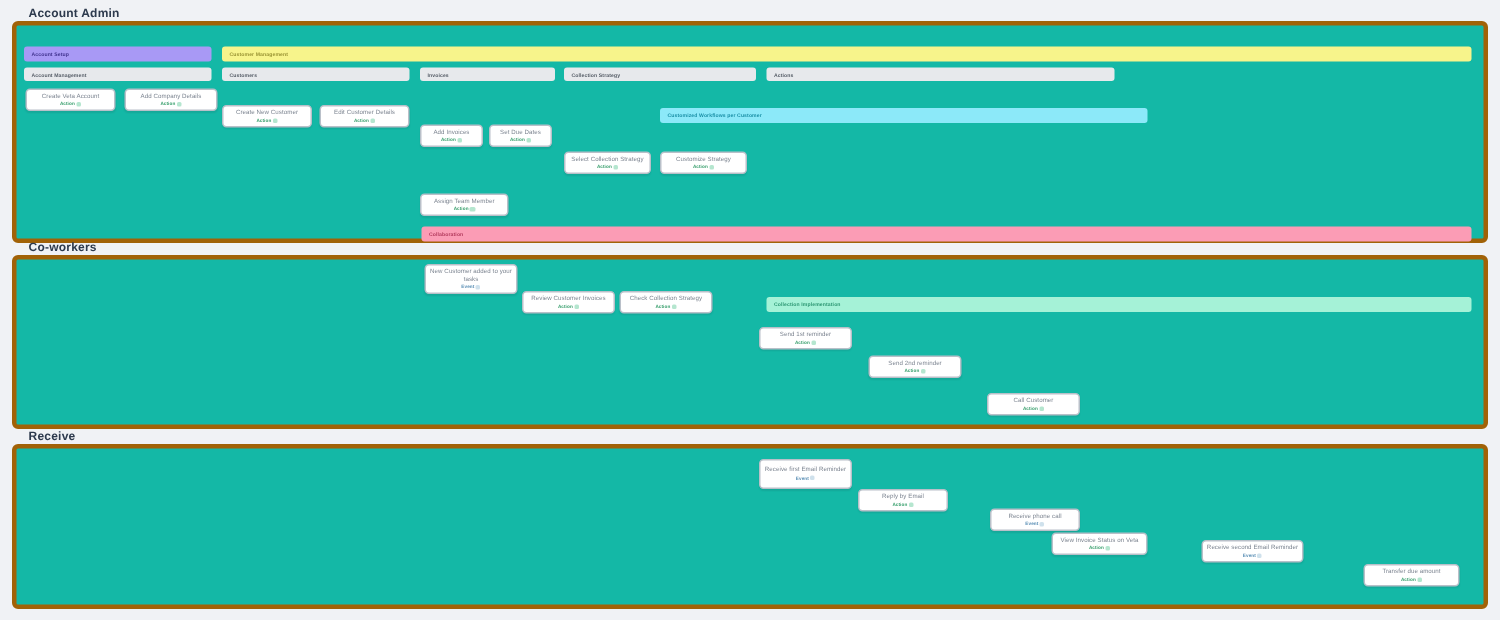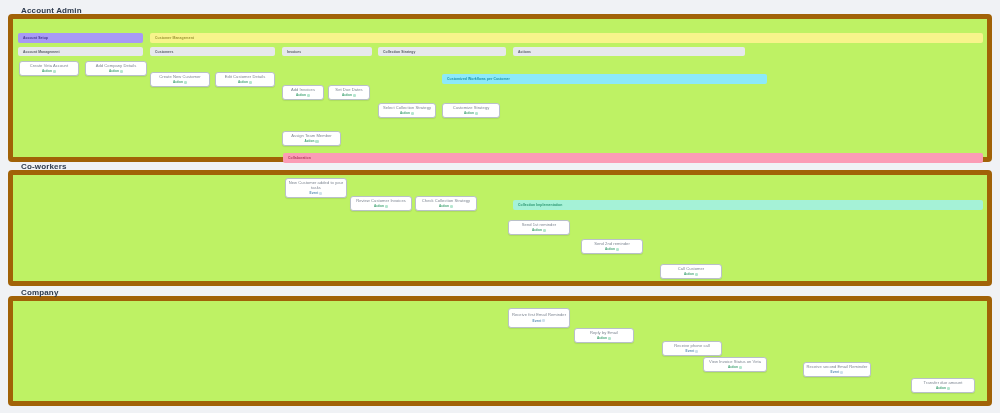--- a/index.html
+++ b/index.html
@@ -7,22 +7,22 @@
     width: 1000px; height: 413px;
     background: #f0f2f5;
     font-family: "Liberation Sans", sans-serif;
     overflow: hidden;
   }
   #board { position: relative; width: 1000px; height: 413px; }
 
   .lane {
     position: absolute;
     left: 8px; right: 8px;
-    background: #bef264;
-    border: 5px solid #a16207;
+    background: #14b8a6;
+    border: 3px solid #a16207;
     border-radius: 4px;
   }
   .lane-title {
     position: absolute;
     left: 8px; top: -13px;
     font-size: 8px;
     font-weight: bold;
     color: #2d3a4d;
     letter-spacing: .15px;
     white-space: nowrap;
@@ -255,21 +255,21 @@
       </div>
       <div class="card action" style="left: 647px; top: 89px; width: 62px; height: 15px;">
         <div class="card-title">Call Customer</div>
         <div class="card-badge">
           <span class="badge-text">Action</span>
           <span class="badge-dot"></span>
         </div>
       </div>
     </div>
     <div class="lane" style="top: 296px; height: 110px;">
-      <div class="lane-title">Company</div>
+      <div class="lane-title">Receive</div>
       <div class="card event" style="left: 495px; top: 7px; width: 62px; height: 20px;">
         <div class="card-title">Receive first Email Reminder</div>
         <div class="card-badge">
           <span class="badge-text">Event</span>
           <span class="badge-dot"></span>
         </div>
       </div>
       <div class="card action" style="left: 561px; top: 27px; width: 60px; height: 15px;">
         <div class="card-title">Reply by Email</div>
         <div class="card-badge">

